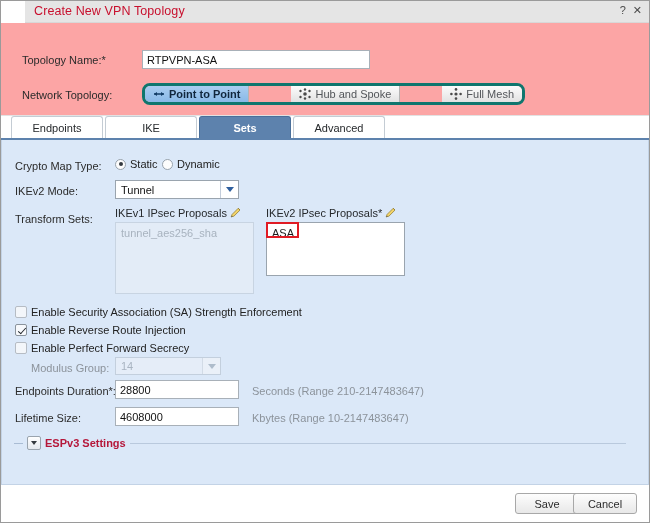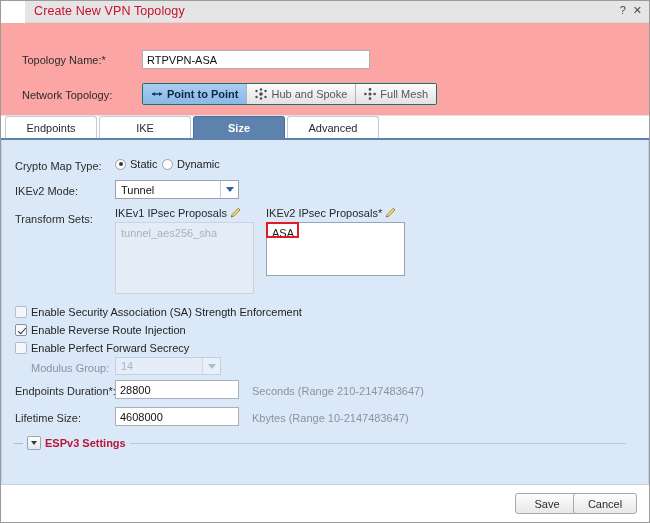--- a/index.html
+++ b/index.html
@@ -83,24 +83,25 @@
     padding: 0 4px;
     outline: none;
   }
   .txt-input:disabled { background: #eef2f8; color: #9aa5b1; }
 
   
   .seg-group {
     position: absolute;
     display: flex;
     box-sizing: border-box;
-    border: 1px solid #0f766e;
-    border-radius: 2px;
+    border: 3px solid #0f766e;
+    border-radius: 8px;
     overflow: hidden;
     height: 22px;
+    gap: 42px;
   }
   .seg-btn {
     display: flex;
     align-items: center;
     gap: 4px;
     padding: 0 8px;
     font-size: 11px;
     color: #53565a;
     background: linear-gradient(#fcfcfc, #e2e2e2);
     border-right: 1px solid #b3b3b3;
@@ -145,21 +146,21 @@
   }
 
   
   .tabstrip {
     position: relative;
     height: 22px;
     background: #ffffff;
     border-bottom: 2px solid #5d82ad;
     display: flex;
     align-items: flex-end;
-    padding-left: 4px;
+    padding-left: 10px;
   }
   .tab {
     box-sizing: border-box;
     height: 22px;
     min-width: 92px;
     margin-right: 2px;
     padding: 0 14px;
     display: flex;
     align-items: center;
     justify-content: center;
@@ -363,21 +364,21 @@
     </div>
     <div class="cbrow" style="left:194px; top:96px;">
       <span class="cbx checked"></span>
       <span class="cb-label">IKEv2</span>
     </div>
   </div>
 
   <div class="tabstrip">
     <div class="tab">Endpoints</div>
     <div class="tab">IKE</div>
-    <div class="tab active">Size</div>
+    <div class="tab active">Sets</div>
     <div class="tab">Advanced</div>
   </div>
 
   <div class="tabcontent">
 
     <div class="fld-label" style="left:13px; top:20px;">Crypto Map Type:</div>
     <div class="cbrow" style="left:113px; top:18px;">
       <span class="rdo checked"></span>
       <span class="cb-label">Static</span>
     </div>

